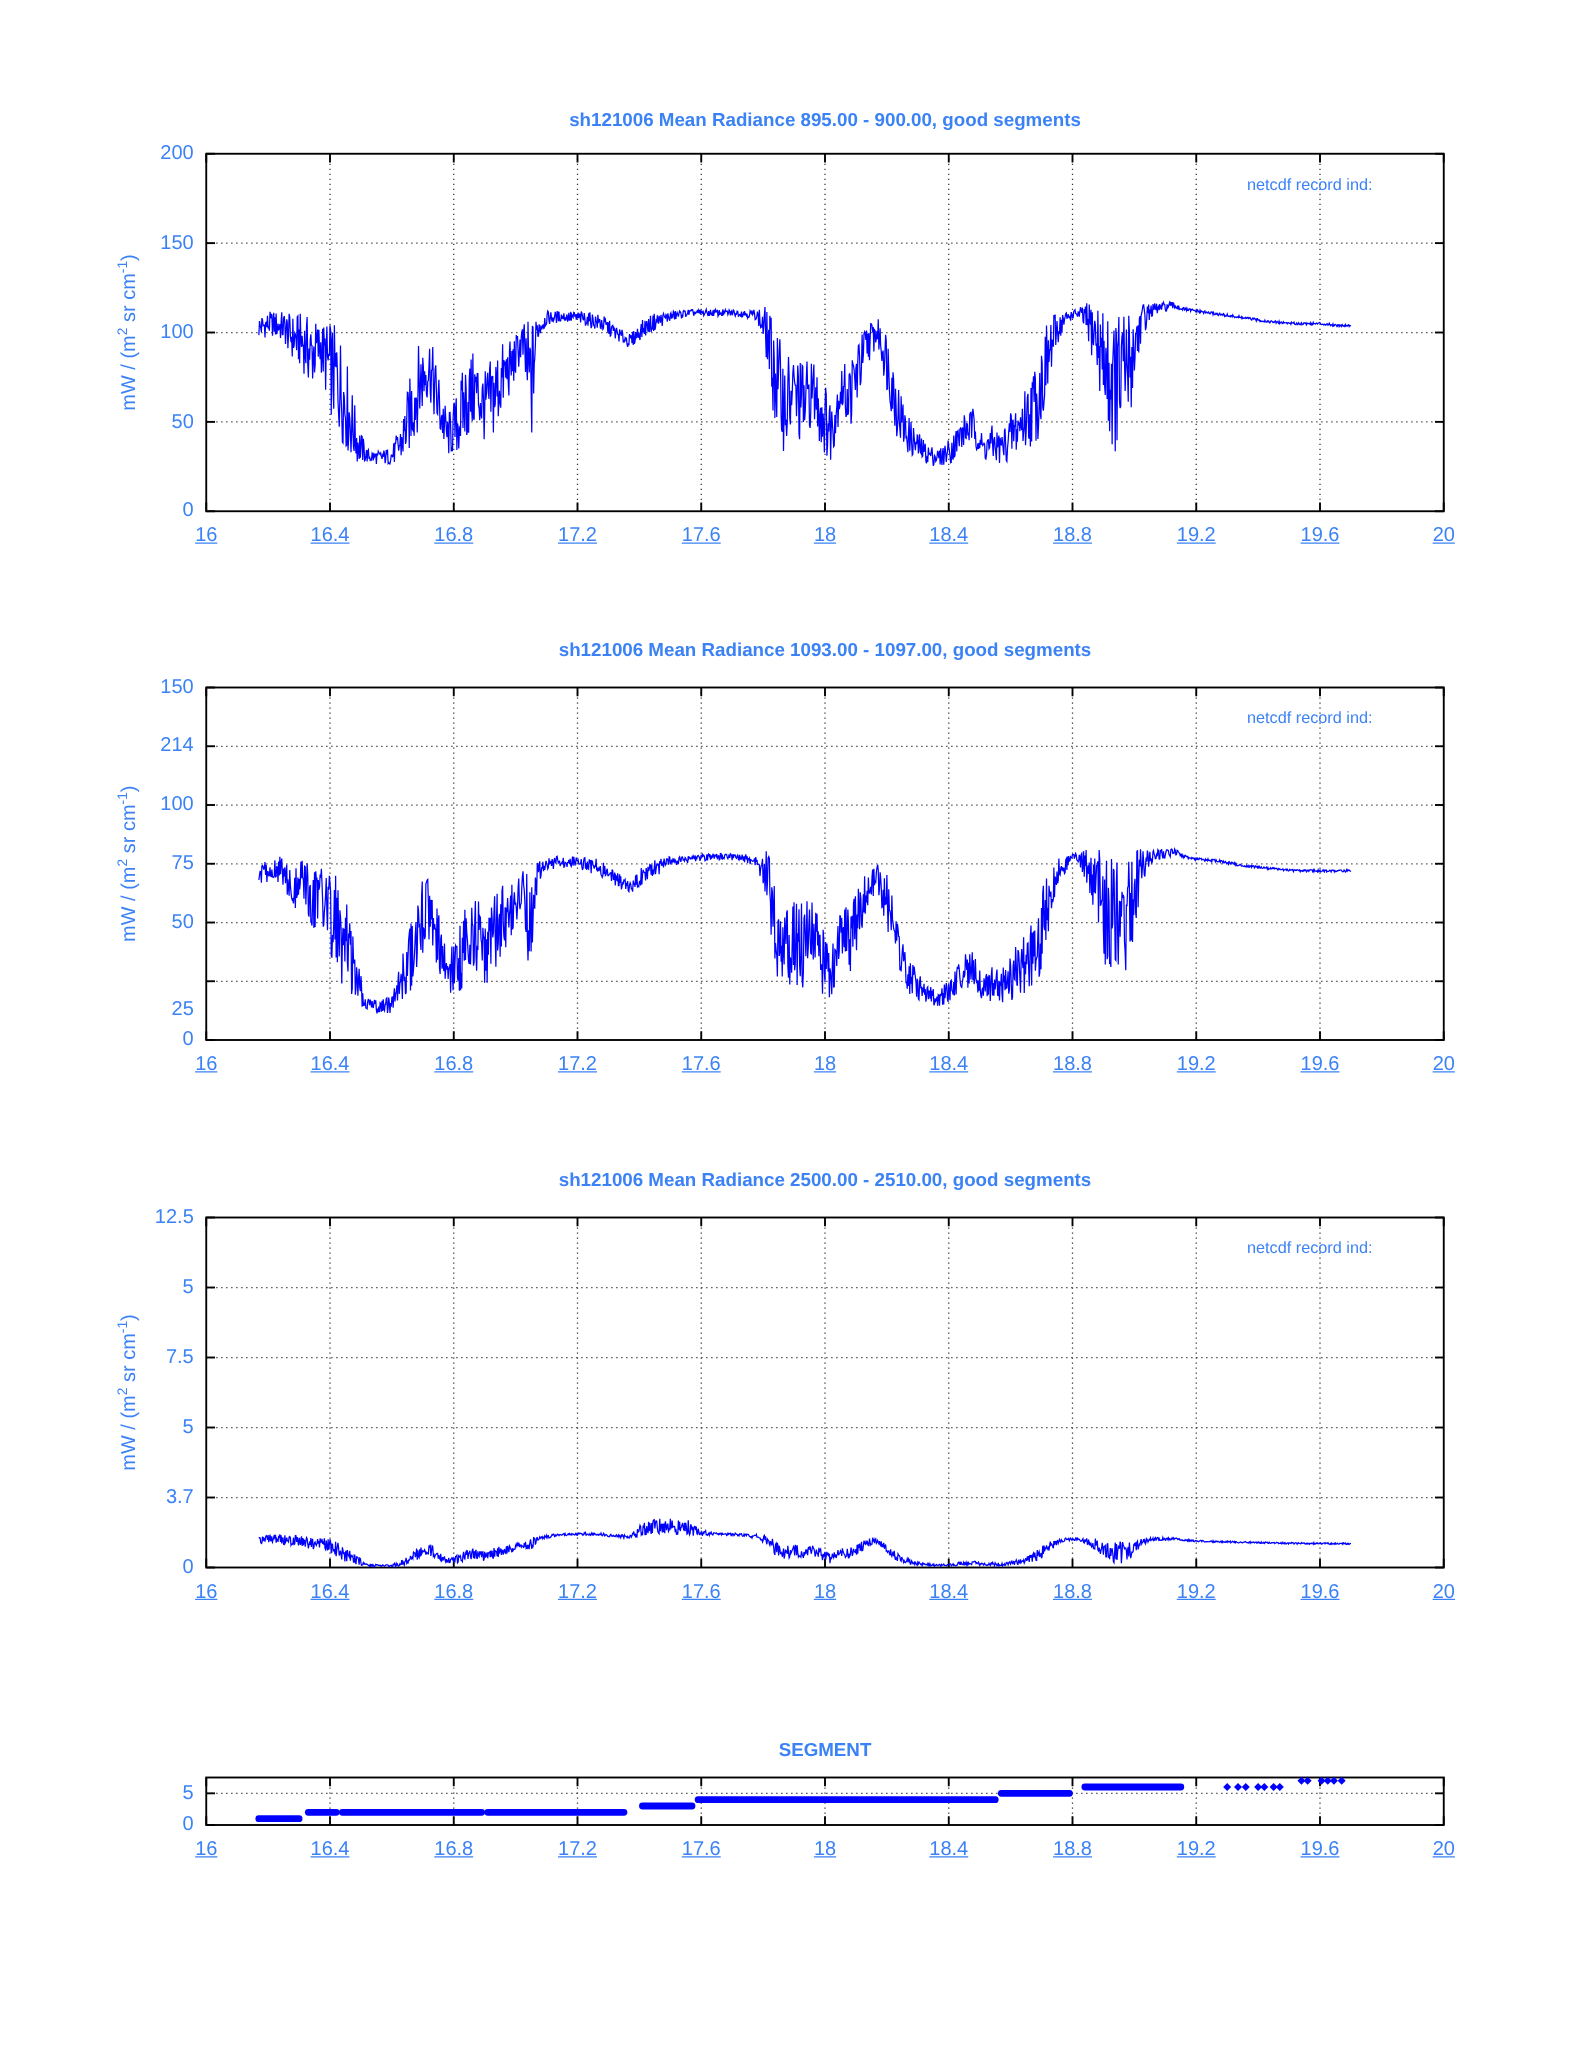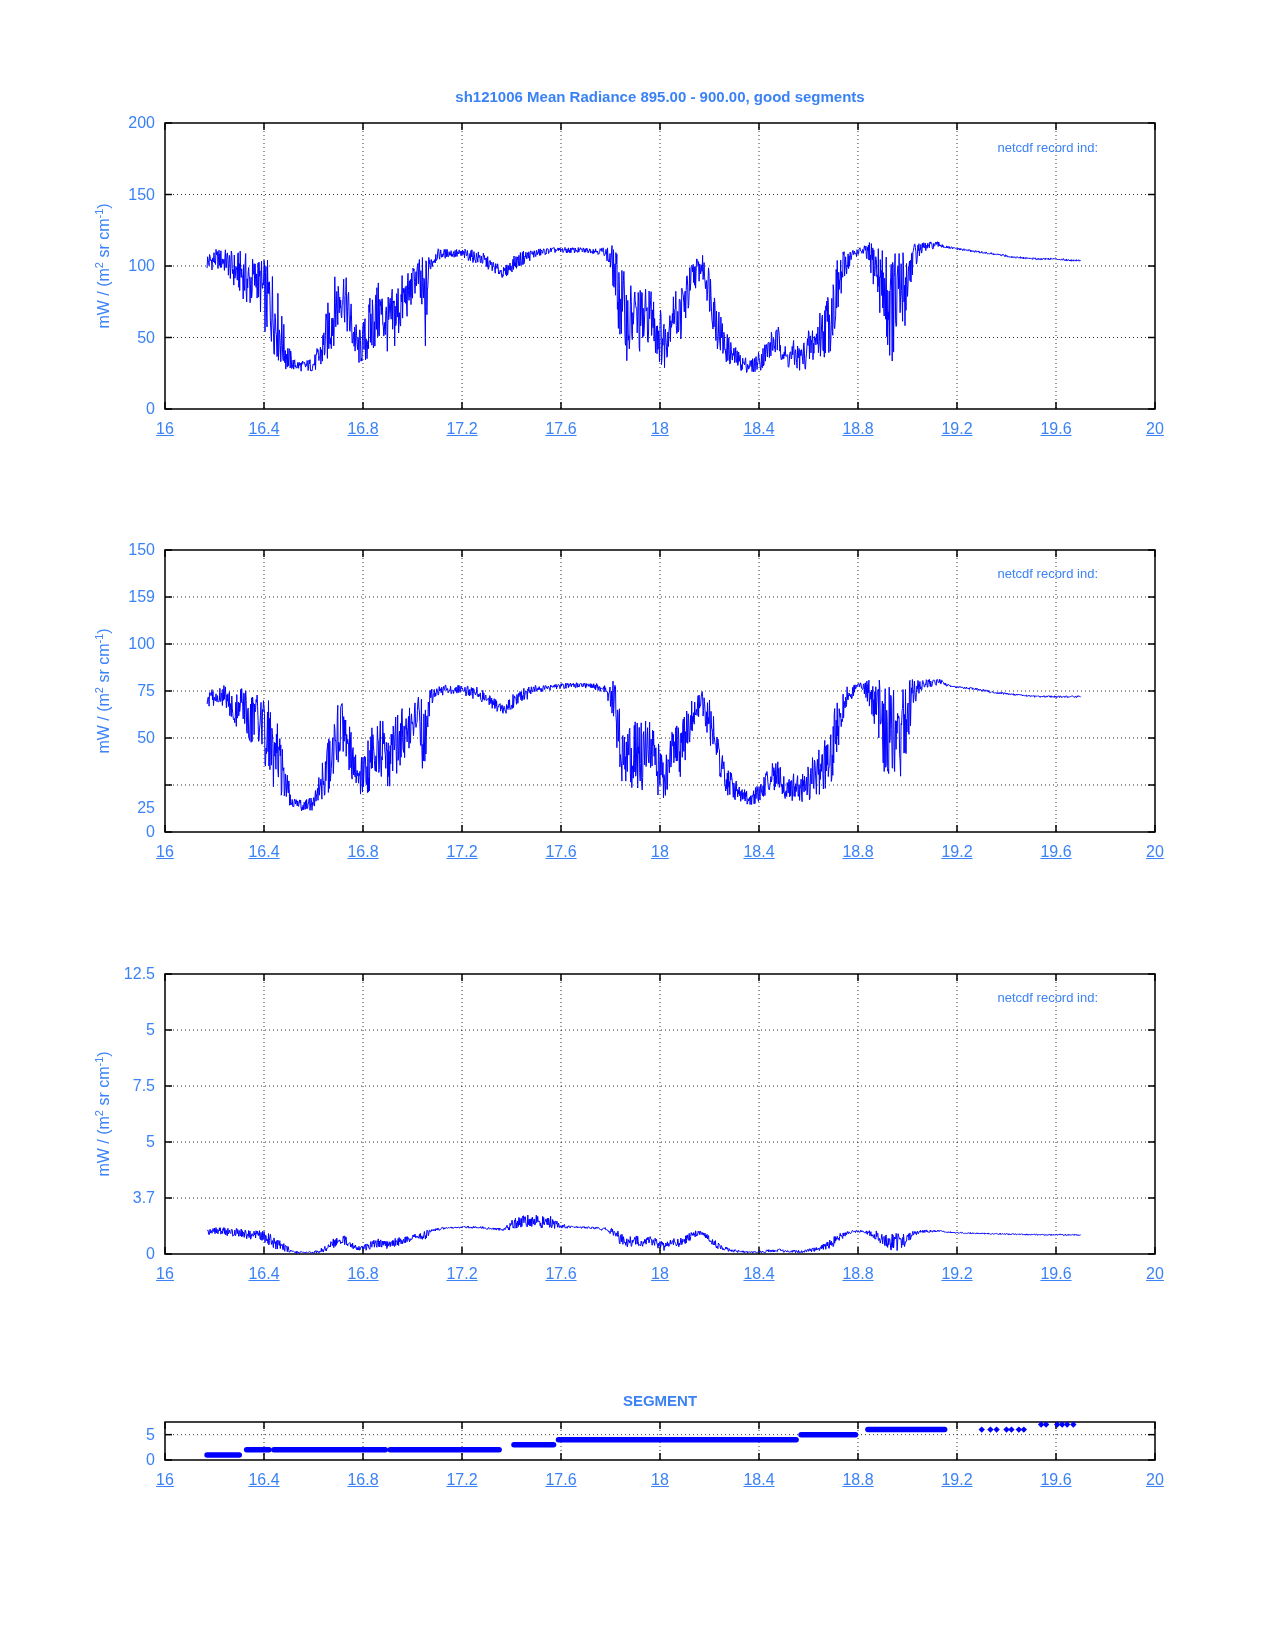--- a/index.html
+++ b/index.html
@@ -234,20 +234,22 @@
         <path d="M 1041.1499999999996 1421.3333333333333 L 1044.3499999999997 1424.5333333333333 L 1041.1499999999996 1427.7333333333333 L 1037.9499999999996 1424.5333333333333 Z" fill="#0000ff"></path>
         <path d="M 1046.0999999999997 1421.3333333333333 L 1049.2999999999997 1424.5333333333333 L 1046.0999999999997 1427.7333333333333 L 1042.8999999999996 1424.5333333333333 Z" fill="#0000ff"></path>
         <path d="M 1057.2375000000002 1421.3333333333333 L 1060.4375000000002 1424.5333333333333 L 1057.2375000000002 1427.7333333333333 L 1054.0375000000001 1424.5333333333333 Z" fill="#0000ff"></path>
         <path d="M 1062.1875 1421.3333333333333 L 1065.3875 1424.5333333333333 L 1062.1875 1427.7333333333333 L 1058.9875 1424.5333333333333 Z" fill="#0000ff"></path>
         <path d="M 1067.1374999999998 1421.3333333333333 L 1070.3374999999999 1424.5333333333333 L 1067.1374999999998 1427.7333333333333 L 1063.9374999999998 1424.5333333333333 Z" fill="#0000ff"></path>
         <path d="M 1073.3250000000003 1421.3333333333333 L 1076.5250000000003 1424.5333333333333 L 1073.3250000000003 1427.7333333333333 L 1070.1250000000002 1424.5333333333333 Z" fill="#0000ff"></path>
       </g>
     </svg>
 
   <div class="chart-title t1">sh121006 Mean Radiance 895.00 - 900.00, good segments</div>
+  <div class="chart-title t2">sh121006 Mean Radiance 1093.00 - 1097.00, good segments</div>
+  <div class="chart-title t3">sh121006 Mean Radiance 2500.00 - 2510.00, good segments</div>
   <div class="chart-title t4">SEGMENT</div>
 
   <div class="note n1">netcdf record ind:</div>
   <div class="note n2">netcdf record ind:</div>
   <div class="note n3">netcdf record ind:</div>
 
   <div class="ylab y1"><span>mW / (m</span><sup>2</sup><span> sr cm</span><sup>-1</sup><span>)</span></div>
   <div class="ylab y2"><span>mW / (m</span><sup>2</sup><span> sr cm</span><sup>-1</sup><span>)</span></div>
   <div class="ylab y3"><span>mW / (m</span><sup>2</sup><span> sr cm</span><sup>-1</sup><span>)</span></div>
 
@@ -276,21 +278,21 @@
     <div class="tick-label xtl" style="left: 759px; top: 844px;">18.4</div>
     <div class="tick-label xtl" style="left: 858px; top: 844px;">18.8</div>
     <div class="tick-label xtl" style="left: 957px; top: 844px;">19.2</div>
     <div class="tick-label xtl" style="left: 1056px; top: 844px;">19.6</div>
     <div class="tick-label xtl" style="left: 1155px; top: 844px;">20</div>
     <div class="tick-label ytl" style="left: 103px; width: 52px; top: 832px;">0</div>
     <div class="tick-label ytl" style="left: 103px; width: 52px; top: 785px; margin-top: 23px;">25</div>
     <div class="tick-label ytl" style="left: 103px; width: 52px; top: 738px;">50</div>
     <div class="tick-label ytl" style="left: 103px; width: 52px; top: 691px;">75</div>
     <div class="tick-label ytl" style="left: 103px; width: 52px; top: 644px;">100</div>
-    <div class="tick-label ytl" style="left: 103px; width: 52px; top: 597px;">159</div>
+    <div class="tick-label ytl" style="left: 103px; width: 52px; top: 597px;">214</div>
     <div class="tick-label ytl" style="left: 103px; width: 52px; top: 550px;">150</div>
     <div class="tick-label xtl" style="left: 165px; top: 1266px;">16</div>
     <div class="tick-label xtl" style="left: 264px; top: 1266px;">16.4</div>
     <div class="tick-label xtl" style="left: 363px; top: 1266px;">16.8</div>
     <div class="tick-label xtl" style="left: 462px; top: 1266px;">17.2</div>
     <div class="tick-label xtl" style="left: 561px; top: 1266px;">17.6</div>
     <div class="tick-label xtl" style="left: 660px; top: 1266px;">18</div>
     <div class="tick-label xtl" style="left: 759px; top: 1266px;">18.4</div>
     <div class="tick-label xtl" style="left: 858px; top: 1266px;">18.8</div>
     <div class="tick-label xtl" style="left: 957px; top: 1266px;">19.2</div>

